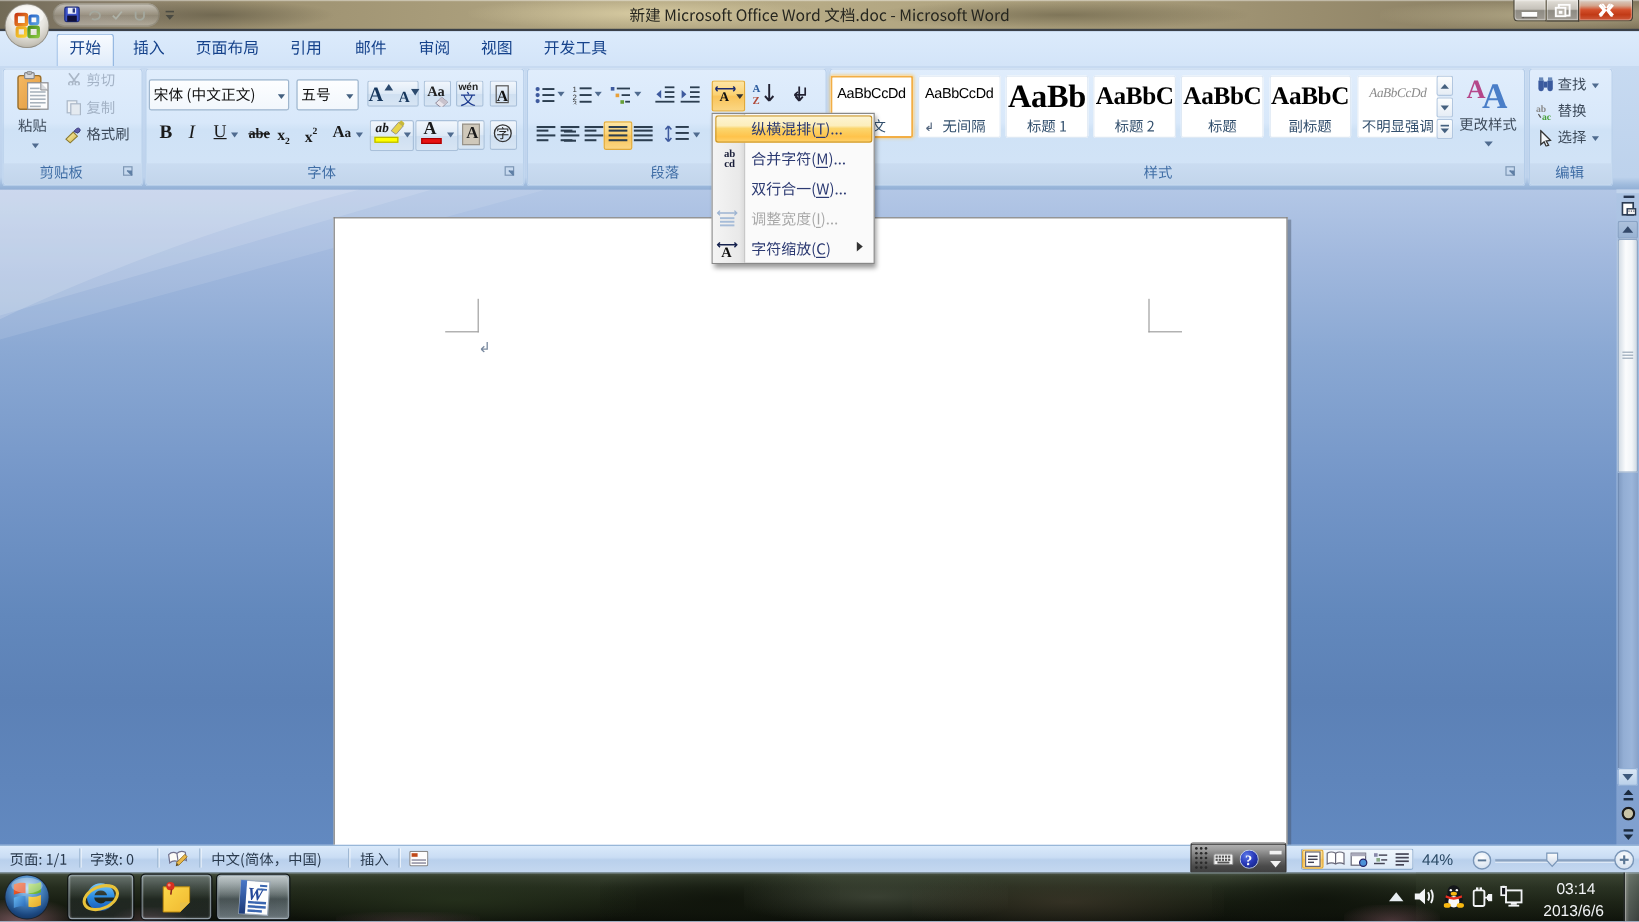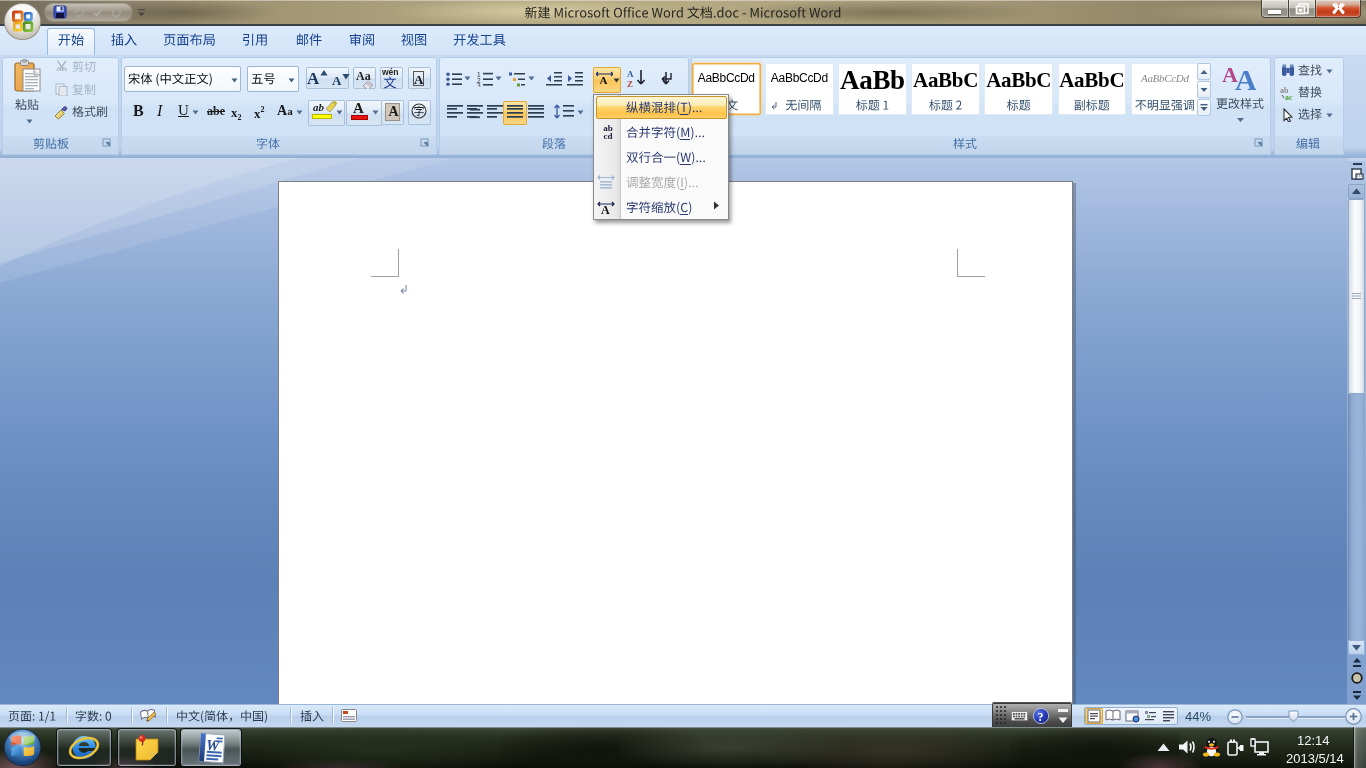--- a/index.html
+++ b/index.html
@@ -687,22 +687,22 @@
 <path d="M10 10 h3 M13 8 v4 M13 10 h3" stroke="#f2f4f6" stroke-width="1.6"></path>
 <rect x="13" y="7" width="3.5" height="6" fill="#f2f4f6"></rect>
     </svg>
     <svg style="position:absolute;left:1250px;top:738px" width="19" height="18" viewBox="0 0 19 18">
       <rect x="5" y="4" width="13" height="10" fill="none" stroke="#f2f4f6" stroke-width="1.6"></rect>
 <rect x="9" y="14" width="5" height="2" fill="#f2f4f6"></rect>
       <rect x="7" y="16" width="9" height="1.5" fill="#f2f4f6"></rect>
 <rect x="1" y="1" width="4" height="7" fill="#14161a" stroke="#f2f4f6" stroke-width="1.4"></rect>
 <rect x="2" y="0" width="2" height="2" fill="#f2f4f6"></rect>
     </svg>
-    <div style="position:absolute;left:1297px;top:732.5px;width:70px;font-size:13px;color:#f2f4f6;">12:14</div>
-    <div style="position:absolute;left:1286px;top:750.5px;width:80px;font-size:13px;color:#f2f4f6;">2013/5/14</div>
+    <div style="position:absolute;left:1297px;top:732.5px;width:70px;font-size:13px;color:#f2f4f6;">03:14</div>
+    <div style="position:absolute;left:1286px;top:750.5px;width:80px;font-size:13px;color:#f2f4f6;">2013/6/6</div>
     <div style="position:absolute;left:1352.5px;top:727px;width:13.5px;height:41px;background:linear-gradient(90deg,rgba(255,255,255,.45),rgba(230,240,250,.28) 30%,rgba(210,225,240,.22));border-left:1px solid rgba(10,12,14,.8);box-shadow:1px 0 0 rgba(255,255,255,.25) inset;"></div>
     <svg style="position:absolute;left:0;top:0;pointer-events:none" width="1366" height="768" viewBox="0 0 1366 768">
       <defs>
         <path id="g0" d="M360 213C390 163 426 95 442 51L495 83C480 125 444 190 411 240ZM135 235C115 174 82 112 41 68C56 59 82 40 94 30C133 77 173 150 196 220ZM553 744V400C553 267 545 95 460 -25C476 -34 506 -57 518 -71C610 59 623 256 623 400V432H775V-75H848V432H958V502H623V694C729 710 843 736 927 767L866 822C794 792 665 762 553 744ZM214 827C230 799 246 765 258 735H61V672H503V735H336C323 768 301 811 282 844ZM377 667C365 621 342 553 323 507H46V443H251V339H50V273H251V18C251 8 249 5 239 5C228 4 197 4 162 5C172 -13 182 -41 184 -59C233 -59 267 -58 290 -47C313 -36 320 -18 320 17V273H507V339H320V443H519V507H391C410 549 429 603 447 652ZM126 651C146 606 161 546 165 507L230 525C225 563 208 622 187 665Z"></path>
         <path id="g1" d="M394 755V695H581V620H330V561H581V483H387V422H581V345H379V288H581V209H337V149H581V49H652V149H937V209H652V288H899V345H652V422H876V561H945V620H876V755H652V840H581V755ZM652 561H809V483H652ZM652 620V695H809V620ZM97 393C97 404 120 417 135 425H258C246 336 226 259 200 193C173 233 151 283 134 343L78 322C102 241 132 177 169 126C134 60 89 8 37 -30C53 -40 81 -66 92 -80C140 -43 183 7 218 70C323 -30 469 -55 653 -55H933C937 -35 951 -2 962 14C911 13 694 13 654 13C485 13 347 35 249 132C290 225 319 342 334 483L292 493L278 492H192C242 567 293 661 338 758L290 789L266 778H64V711H237C197 622 147 540 129 515C109 483 84 458 66 454C76 439 91 408 97 393Z"></path>
         <path id="g2" d=""></path>
         <path id="g3" d="M101 0H184V406C184 469 178 558 172 622H176L235 455L374 74H436L574 455L633 622H637C632 558 625 469 625 406V0H711V733H600L460 341C443 291 428 239 409 188H405C387 239 371 291 352 341L212 733H101Z"></path>
         <path id="g4" d="M92 0H184V543H92ZM138 655C174 655 199 679 199 716C199 751 174 775 138 775C102 775 78 751 78 716C78 679 102 655 138 655Z"></path>
         <path id="g5" d="M306 -13C371 -13 433 13 482 55L442 117C408 87 364 63 314 63C214 63 146 146 146 271C146 396 218 480 317 480C359 480 394 461 425 433L471 493C433 527 384 557 313 557C173 557 52 452 52 271C52 91 162 -13 306 -13Z"></path>
         <path id="g6" d="M92 0H184V349C220 441 275 475 320 475C343 475 355 472 373 466L390 545C373 554 356 557 332 557C272 557 216 513 178 444H176L167 543H92Z"></path>

